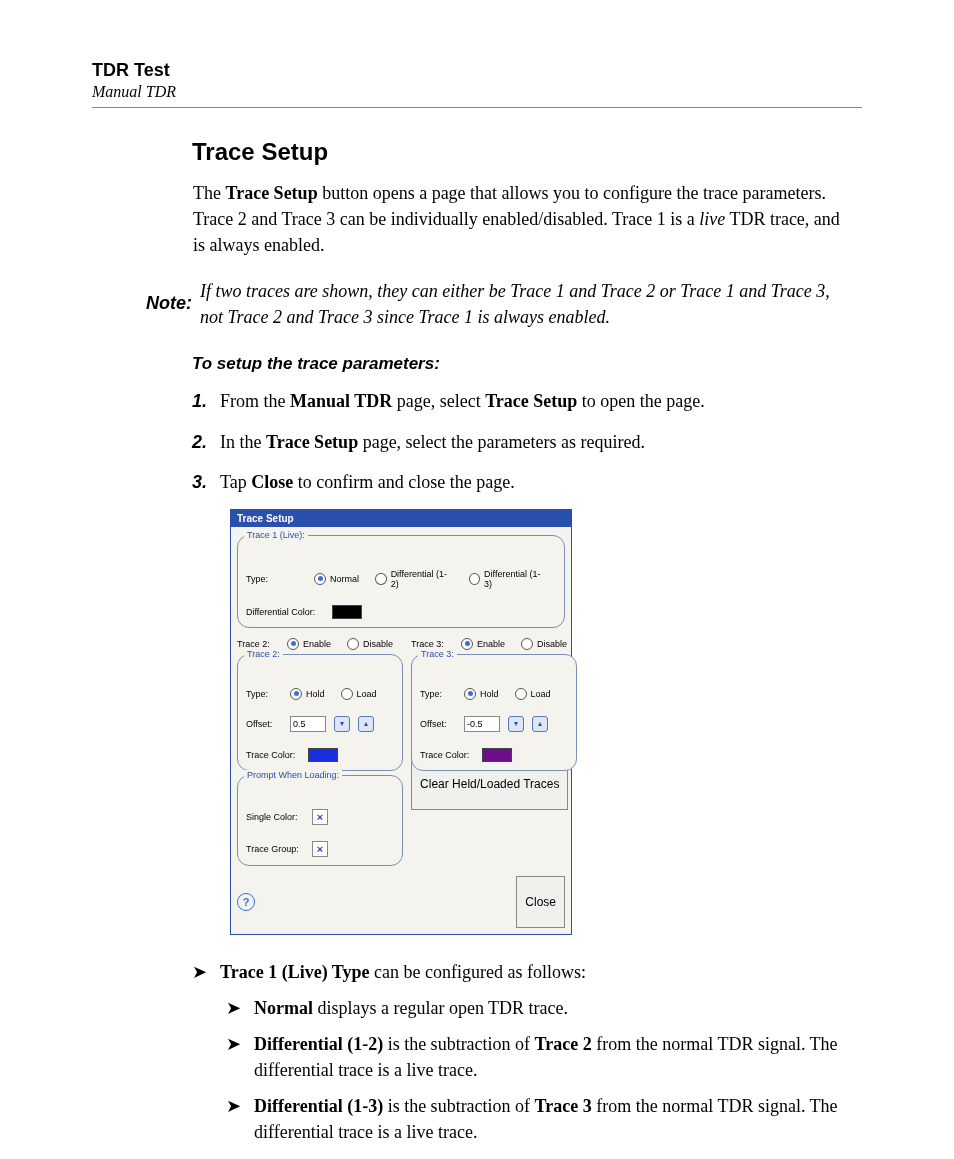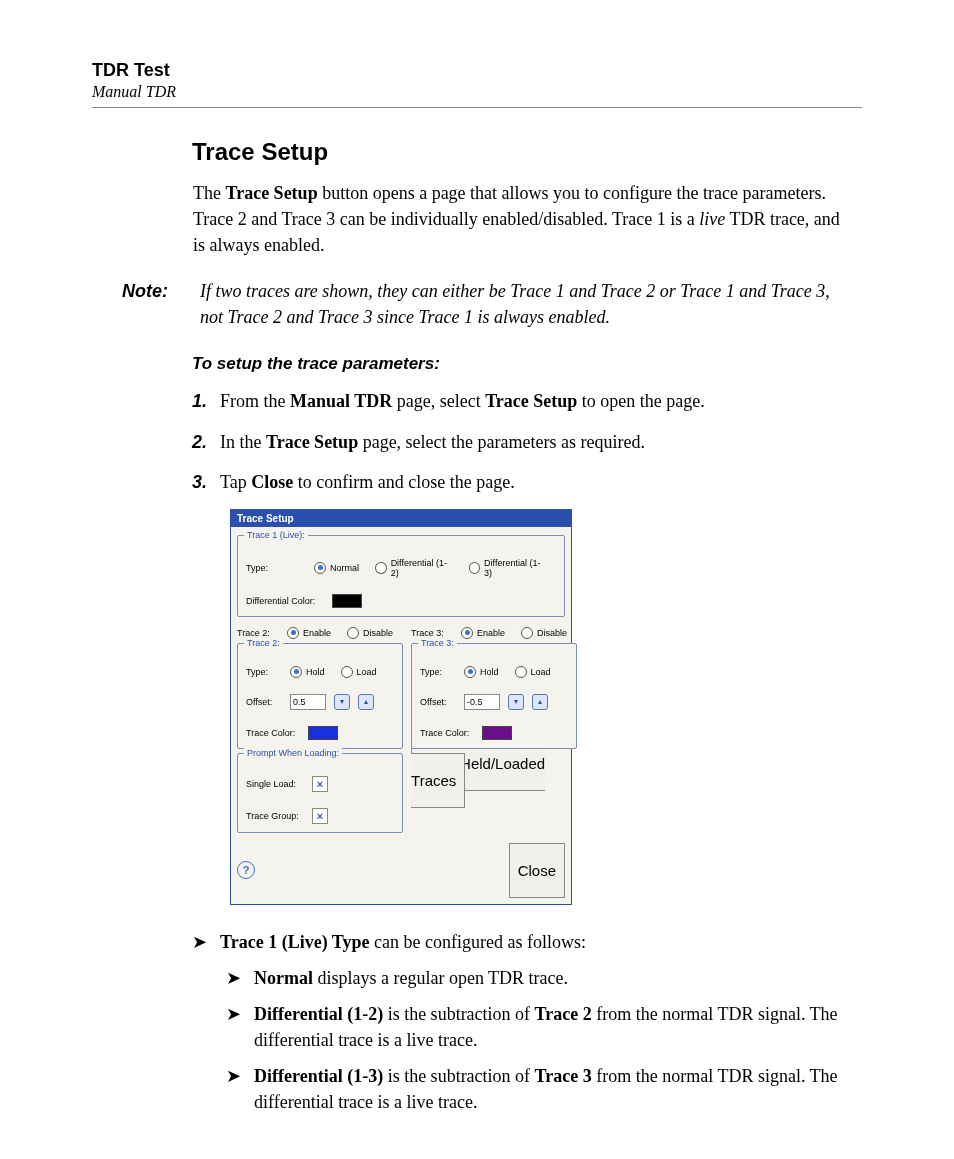--- a/index.html
+++ b/index.html
@@ -49,22 +49,23 @@
     margin: 10px 20px 20px 30px;
     font-size: 18px;
     line-height: 1.45;
   }
   .note-label {
     font-family: Verdana, Arial, sans-serif;
     font-weight: bold;
     font-style: italic;
     width: 70px;
     flex: none;
-    text-align: left;
+    text-align: right;
     padding-right: 8px;
+    margin-top: 12px;
   }
   .note-text {
     font-style: italic;
     flex: 1;
   }
   .steps-intro {
     font-family: Verdana, Arial, sans-serif;
     font-weight: bold;
     font-style: italic;
     font-size: 17px;
@@ -104,23 +105,23 @@
     color: #fff;
     font-weight: bold;
     padding: 3px 6px;
     font-size: 10px;
   }
   .dialog-body {
     padding: 4px 6px 6px 6px;
   }
   .fieldset {
     border: 1px solid #7a8fb5;
-    border-radius: 2px;
+    border-radius: 12px;
     margin: 4px 0;
-    padding: 6px 8px 8px 8px;
+    padding: 17px 8px 8px 8px;
     position: relative;
     background: #f4f3ee;
   }
   .fs-legend {
     position: absolute;
     top: -6px;
     left: 6px;
     background: #f4f3ee;
     padding: 0 3px;
     color: #2a4fad;
@@ -178,21 +179,21 @@
     display:inline-flex; align-items:center; justify-content:center;
     font-size:8px; color:#2a4fad; margin-left:2px;
   }
   .chk {
     width:14px;height:14px;border:1px solid #888;background:#fff;
     display:inline-flex;align-items:center;justify-content:center;
     color:#2a4fad;font-size:11px;font-weight:bold;
   }
   .dlg-btn {
     border:1px solid #888; background:#f0f0ec;
-    padding:18px 8px; font-size:15px;
+    padding:18px 8px; font-size:12px;
   }
   .help-ic {
     width:16px;height:16px;border:1px solid #3a6fd8;border-radius:50%;
     display:inline-flex;align-items:center;justify-content:center;
     color:#3a6fd8;font-weight:bold;font-size:11px;
   }
   .dialog-footer {
     display:flex; justify-content:space-between; align-items:center;
     padding-top:6px;
   }
@@ -348,21 +349,21 @@
             </div>
             <div class="row">
               <span class="lab" style="width:56px">Trace Color:</span>
               <span class="swatch" style="background:#1a2fe0"></span>
             </div>
           </div>
 
           <div class="fieldset">
             <div class="fs-legend">Prompt When Loading:</div>
             <div class="row">
-              <span class="lab" style="width:60px">Single Load:</span>
+              <span class="lab" style="width:60px">Single Color:</span>
               <span class="chk">×</span>
             </div>
             <div class="row">
               <span class="lab" style="width:60px">Trace Group:</span>
               <span class="chk">×</span>
             </div>
           </div>
         </div>
 
         <div>

